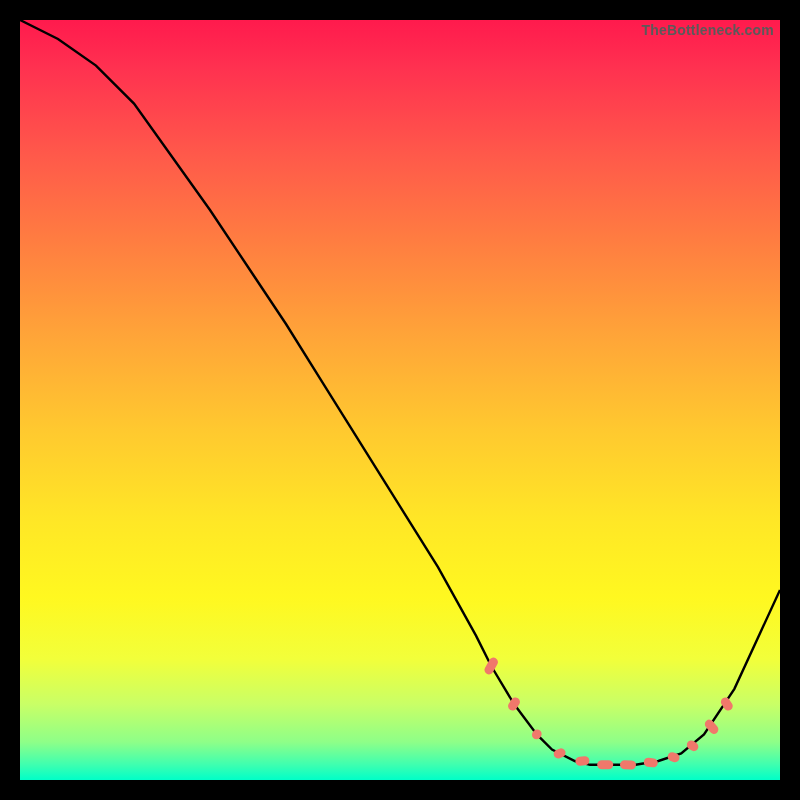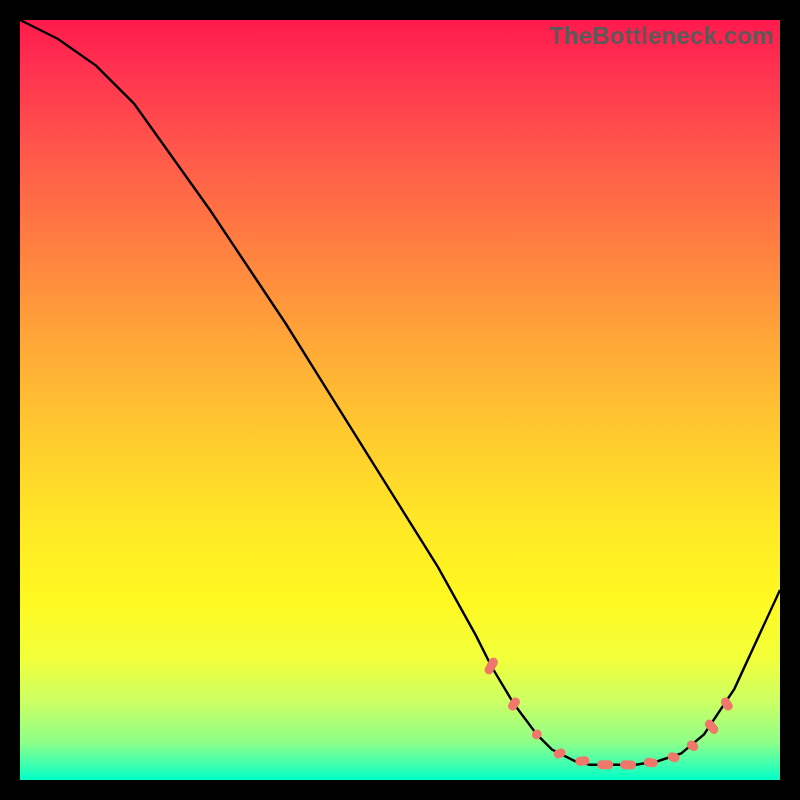--- a/index.html
+++ b/index.html
@@ -37,21 +37,21 @@
       #c9ff66 90%,
       #8eff88 95%,
       #3effb0 98%,
       #00ffc8 100%);
   }
   .watermark {
     position: absolute;
     top: 2px;
     right: 6px;
     font-family: Arial, Helvetica, sans-serif;
-    font-size: 24px;
+    font-size: 14px;
     font-weight: 600;
     color: #5a5a5a;
     letter-spacing: 0.2px;
   }
   svg.curve {
     position: absolute;
     left: 0;
     top: 0;
     width: 760px;
     height: 760px;

